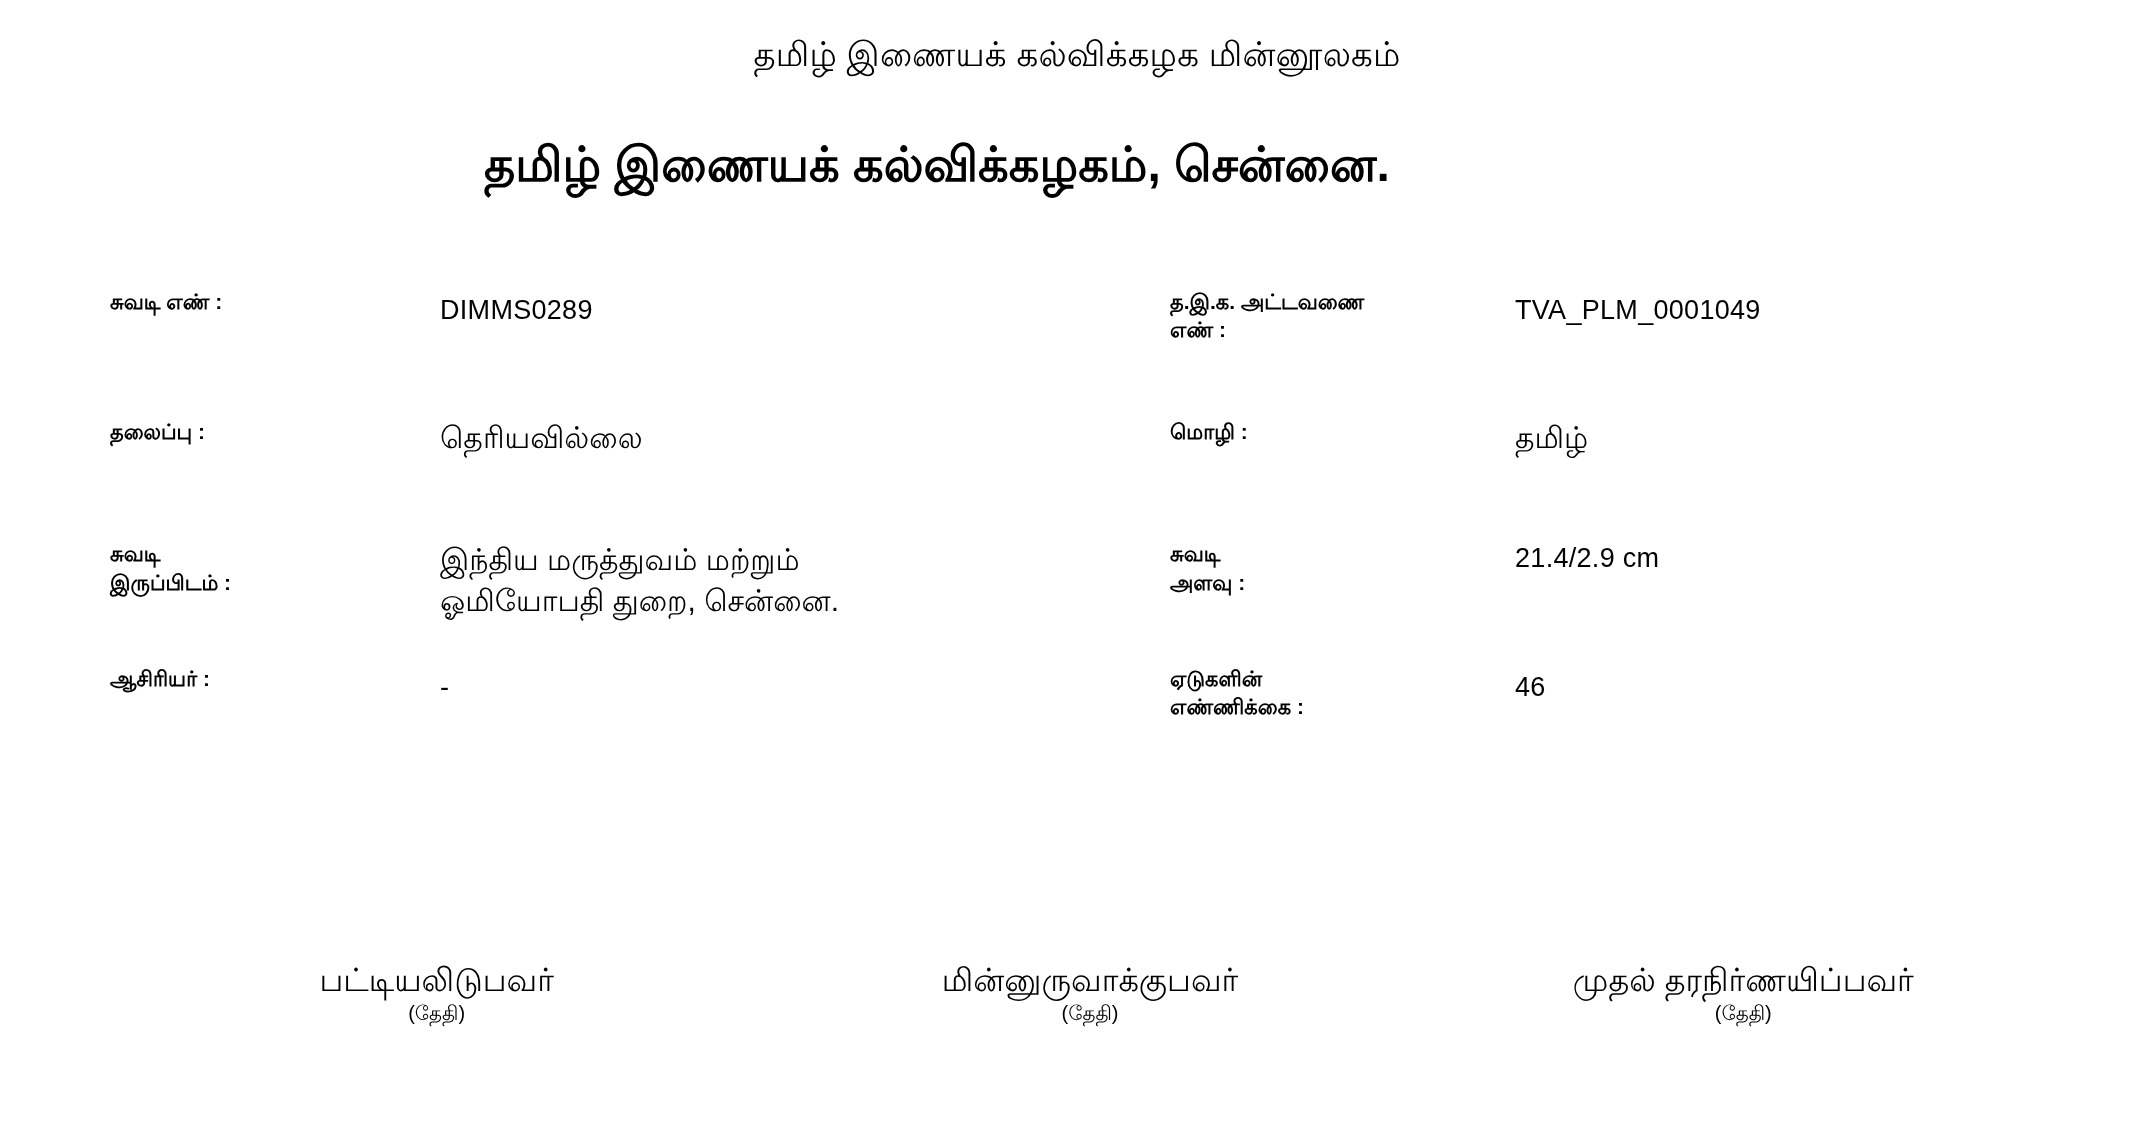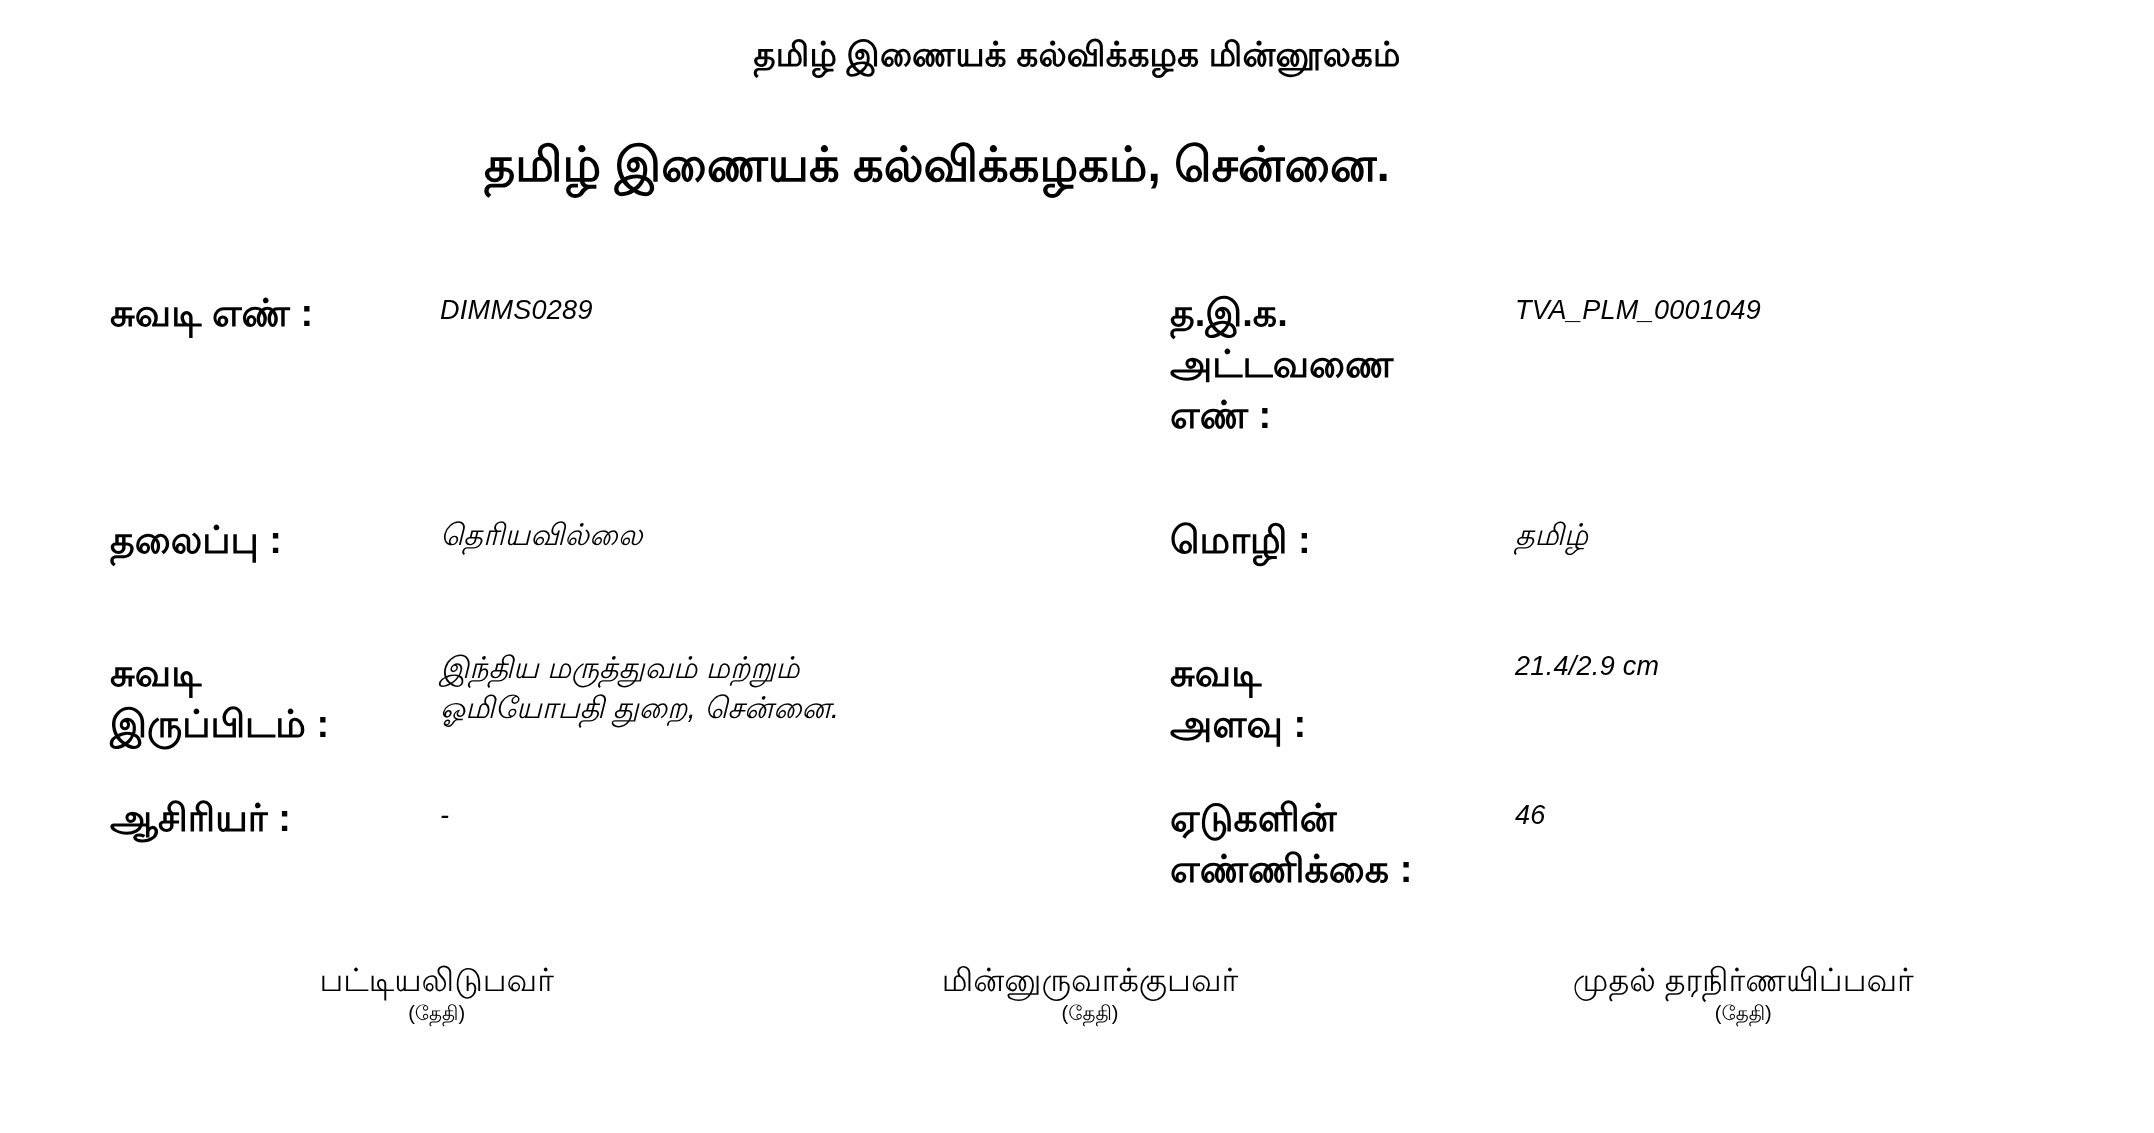--- a/index.html
+++ b/index.html
@@ -25,21 +25,21 @@
   }
 
   
   .org-line {
     position: absolute;
     top: 34px;
     left: 0;
     width: 2154px;
     text-align: center;
     font-size: 34px;
-    font-weight: 700;
+    font-weight: 400;
     letter-spacing: 0.2px;
     line-height: 1.2;
   }
 
   .main-title {
     position: absolute;
     top: 136px;
     left: 0;
     width: 1874px;
     text-align: center;
@@ -68,34 +68,33 @@
   }
 
   .cell-left {
     width: 1060px;
   }
   .cell-right {
     width: 880px;
   }
 
   .f-label {
-    font-size: 38px;
+    font-size: 21px;
     font-weight: bold;
     line-height: 1.34;
     white-space: pre-line;
   }
   .lab-a { width: 330px; }
   .lab-b { width: 345px; }
 
   .f-value {
     font-size: 30px;
     font-weight: 400;
     line-height: 1.34;
     white-space: pre-line;
-    font-style: italic;
   }
   .f-value.latin {
     font-size: 27px;
     letter-spacing: 0.3px;
   }
 
   
   .row-1 { margin-bottom: 74px; }
   .row-2 { margin-bottom: 82px; align-items: center; }
   .row-3 { margin-bottom: 44px; }

